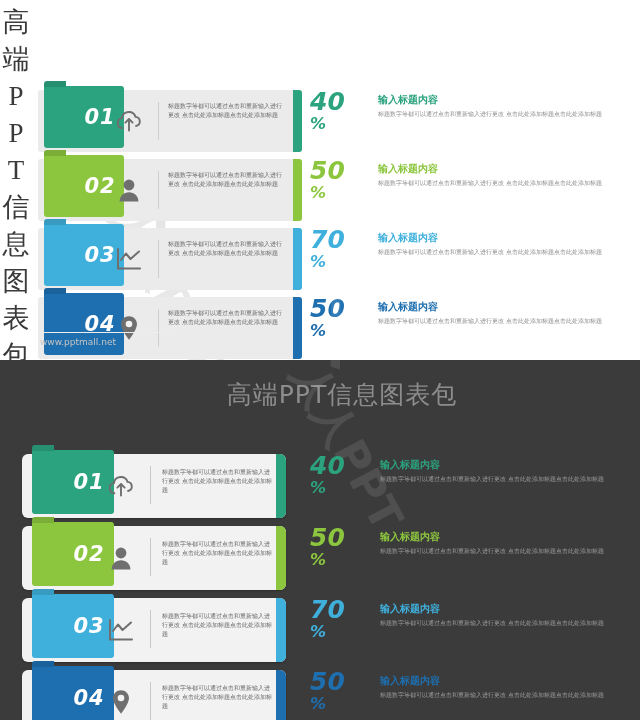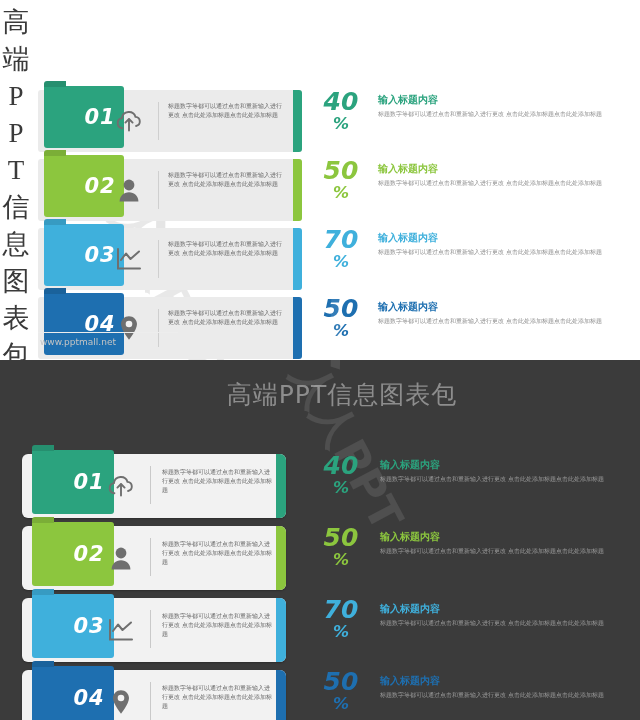--- a/index.html
+++ b/index.html
@@ -112,21 +112,21 @@
     color:#6b6b6b;
     font-family:"DejaVu Sans","Liberation Sans",sans-serif;
   }
   #rows-dark .card-text{left:140px;width:112px;top:13px;}
 
   
   .pct{
     position:absolute;left:272px;top:0;width:62px;height:62px;
     font-family:"DejaVu Sans","Liberation Sans",sans-serif;
     font-style:italic;font-weight:bold;
-    text-align:center;
+    text-align:left;
   }
   #rows-dark .pct{left:288px;}
   .pct .num{display:block;font-size:25px;line-height:27px;}
   .pct .sym{display:block;font-size:16px;line-height:18px;}
 
   
   .rtext{position:absolute;left:340px;top:5px;width:240px;}
   #rows-dark .rtext{left:358px;width:242px;top:6px;}
   .rtext .rtitle{
     font-size:10px;font-weight:bold;line-height:14px;

